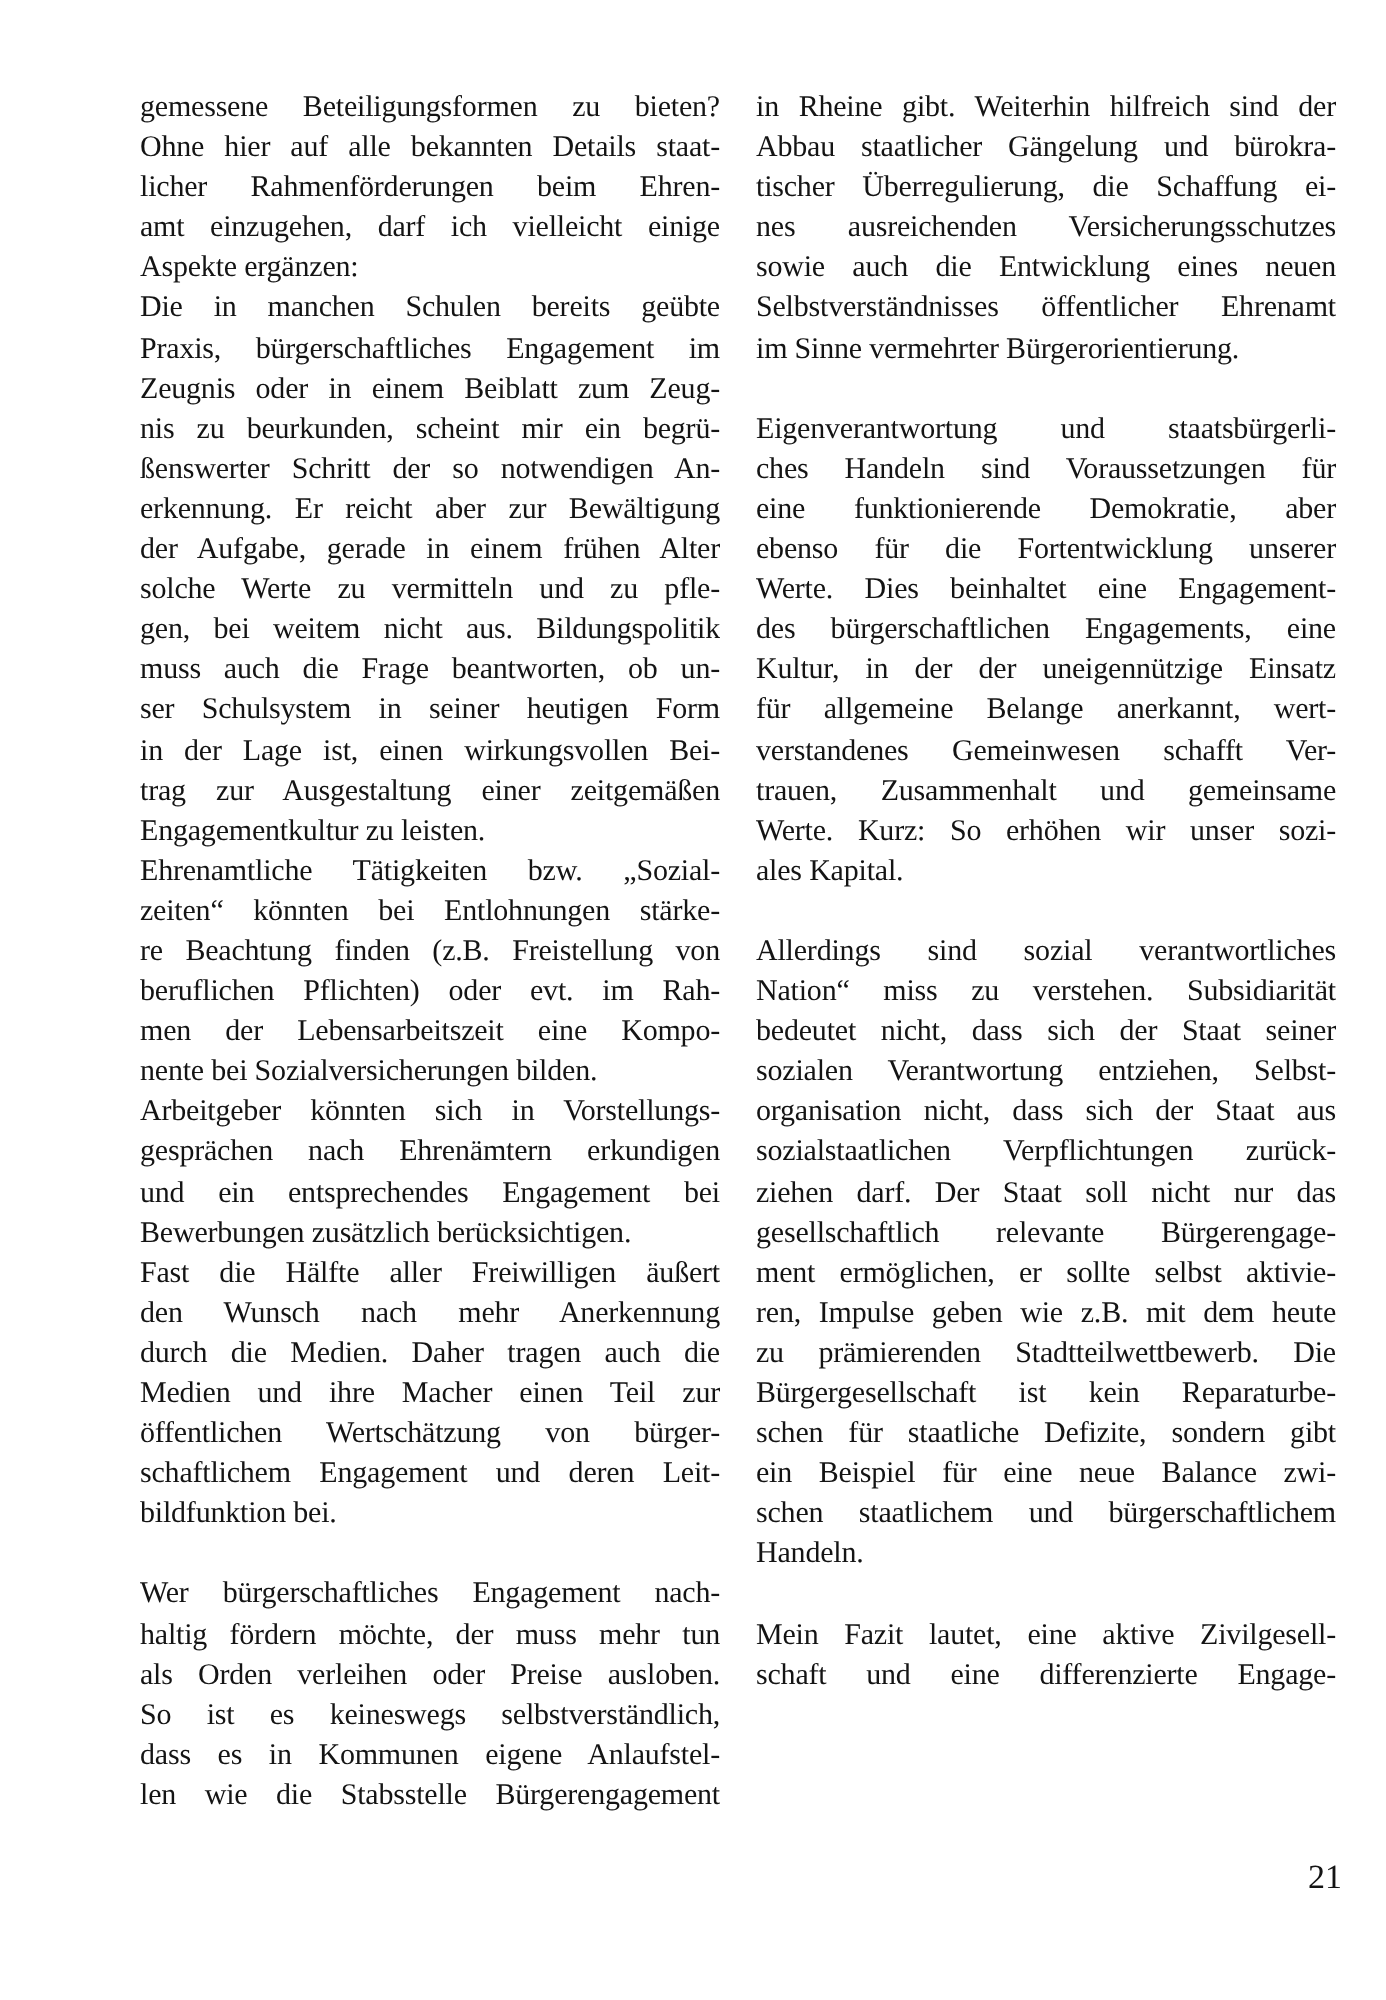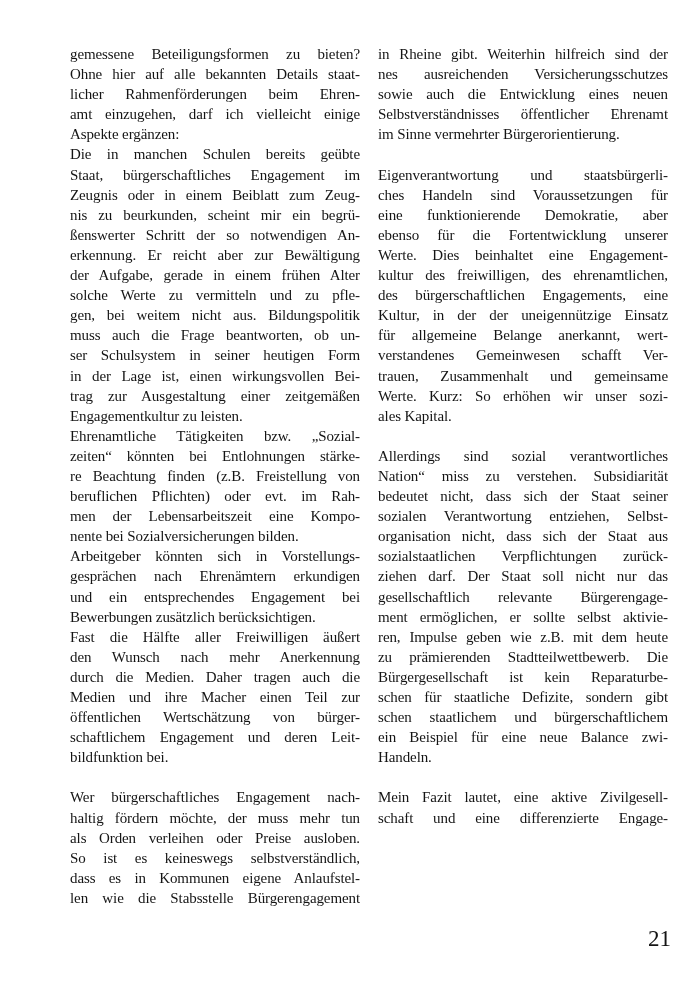--- a/index.html
+++ b/index.html
@@ -42,38 +42,38 @@
     text-align: justify;
     text-align-last: justify;
   }
   .line.blank {
     
   }
   .page-number {
     position: absolute;
     top: 928px;
     right: 37px;
-    font-size: 23px;
+    font-size: 17px;
     line-height: 22px;
     color: #141414;
   }
 </style>
 </head>
 <body>
 
 <div class="page">
   <div class="columns">
     <div class="col">
         <div class="line j">gemessene Beteiligungsformen zu bieten?</div>
         <div class="line j">Ohne hier auf alle bekannten Details staat-</div>
         <div class="line j">licher Rahmenförderungen beim Ehren-</div>
         <div class="line j">amt einzugehen, darf ich vielleicht einige</div>
         <div class="line">Aspekte ergänzen:</div>
         <div class="line j">Die in manchen Schulen bereits geübte</div>
-        <div class="line j">Staat, bürgerschaftliches Engagement im</div>
+        <div class="line j">Praxis, bürgerschaftliches Engagement im</div>
         <div class="line j">Zeugnis oder in einem Beiblatt zum Zeug-</div>
         <div class="line j">nis zu beurkunden, scheint mir ein begrü-</div>
         <div class="line j">ßenswerter Schritt der so notwendigen An-</div>
         <div class="line j">erkennung. Er reicht aber zur Bewältigung</div>
         <div class="line j">der Aufgabe, gerade in einem frühen Alter</div>
         <div class="line j">solche Werte zu vermitteln und zu pfle-</div>
         <div class="line j">gen, bei weitem nicht aus. Bildungspolitik</div>
         <div class="line j">muss auch die Frage beantworten, ob un-</div>
         <div class="line j">ser Schulsystem in seiner heutigen Form</div>
         <div class="line j">in der Lage ist, einen wirkungsvollen Bei-</div>
@@ -99,31 +99,32 @@
         <div class="line blank"></div>
         <div class="line j">Wer bürgerschaftliches Engagement nach-</div>
         <div class="line j">haltig fördern möchte, der muss mehr tun</div>
         <div class="line j">als Orden verleihen oder Preise ausloben.</div>
         <div class="line j">So ist es keineswegs selbstverständlich,</div>
         <div class="line j">dass es in Kommunen eigene Anlaufstel-</div>
         <div class="line j">len wie die Stabsstelle Bürgerengagement</div>
       </div>
     <div class="col">
         <div class="line j">in Rheine gibt. Weiterhin hilfreich sind der</div>
+        <div class="line j">Abbau staatlicher Gängelung und bürokra-</div>
+        <div class="line j">tischer Überregulierung, die Schaffung ei-</div>
         <div class="line j">nes ausreichenden Versicherungsschutzes</div>
         <div class="line j">sowie auch die Entwicklung eines neuen</div>
         <div class="line j">Selbstverständnisses öffentlicher Ehrenamt</div>
         <div class="line">im Sinne vermehrter Bürgerorientierung.</div>
         <div class="line blank"></div>
         <div class="line j">Eigenverantwortung und staatsbürgerli-</div>
         <div class="line j">ches Handeln sind Voraussetzungen für</div>
         <div class="line j">eine funktionierende Demokratie, aber</div>
         <div class="line j">ebenso für die Fortentwicklung unserer</div>
         <div class="line j">Werte. Dies beinhaltet eine Engagement-</div>
-        <div class="line j">kultur des freiwilligen, des ehrenamtlichen,</div>
         <div class="line j">des bürgerschaftlichen Engagements, eine</div>
         <div class="line j">Kultur, in der der uneigennützige Einsatz</div>
         <div class="line j">für allgemeine Belange anerkannt, wert-</div>
         <div class="line j">verstandenes Gemeinwesen schafft Ver-</div>
         <div class="line j">trauen, Zusammenhalt und gemeinsame</div>
         <div class="line j">Werte. Kurz: So erhöhen wir unser sozi-</div>
         <div class="line">ales Kapital.</div>
         <div class="line blank"></div>
         <div class="line j">Allerdings sind sozial verantwortliches</div>
         <div class="line j">Nation“ miss zu verstehen. Subsidiarität</div>
@@ -131,22 +132,22 @@
         <div class="line j">sozialen Verantwortung entziehen, Selbst-</div>
         <div class="line j">organisation nicht, dass sich der Staat aus</div>
         <div class="line j">sozialstaatlichen Verpflichtungen zurück-</div>
         <div class="line j">ziehen darf. Der Staat soll nicht nur das</div>
         <div class="line j">gesellschaftlich relevante Bürgerengage-</div>
         <div class="line j">ment ermöglichen, er sollte selbst aktivie-</div>
         <div class="line j">ren, Impulse geben wie z.B. mit dem heute</div>
         <div class="line j">zu prämierenden Stadtteilwettbewerb. Die</div>
         <div class="line j">Bürgergesellschaft ist kein Reparaturbe-</div>
         <div class="line j">schen für staatliche Defizite, sondern gibt</div>
+        <div class="line j">ein Beispiel für eine neue Balance zwi-</div>
         <div class="line j">schen staatlichem und bürgerschaftlichem</div>
-        <div class="line j">ein Beispiel für eine neue Balance zwi-</div>
         <div class="line">Handeln.</div>
         <div class="line blank"></div>
         <div class="line j">Mein Fazit lautet, eine aktive Zivilgesell-</div>
         <div class="line j">schaft und eine differenzierte Engage-</div>
       </div>
   </div>
   <div class="page-number">21</div>
 </div>
 
 </body></html>

